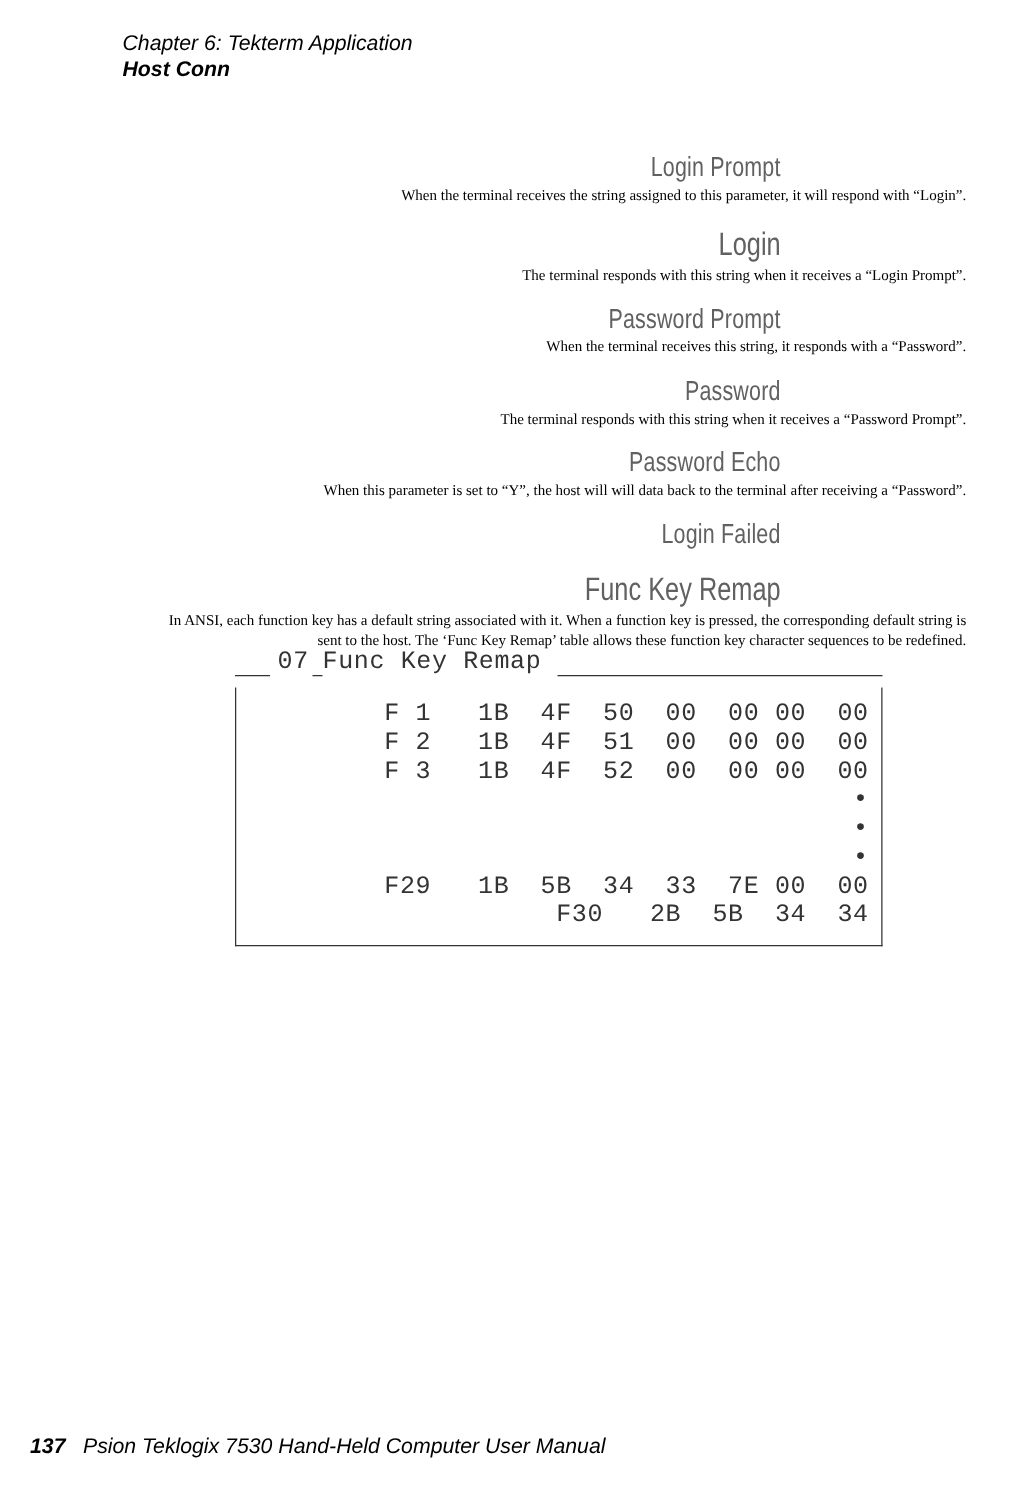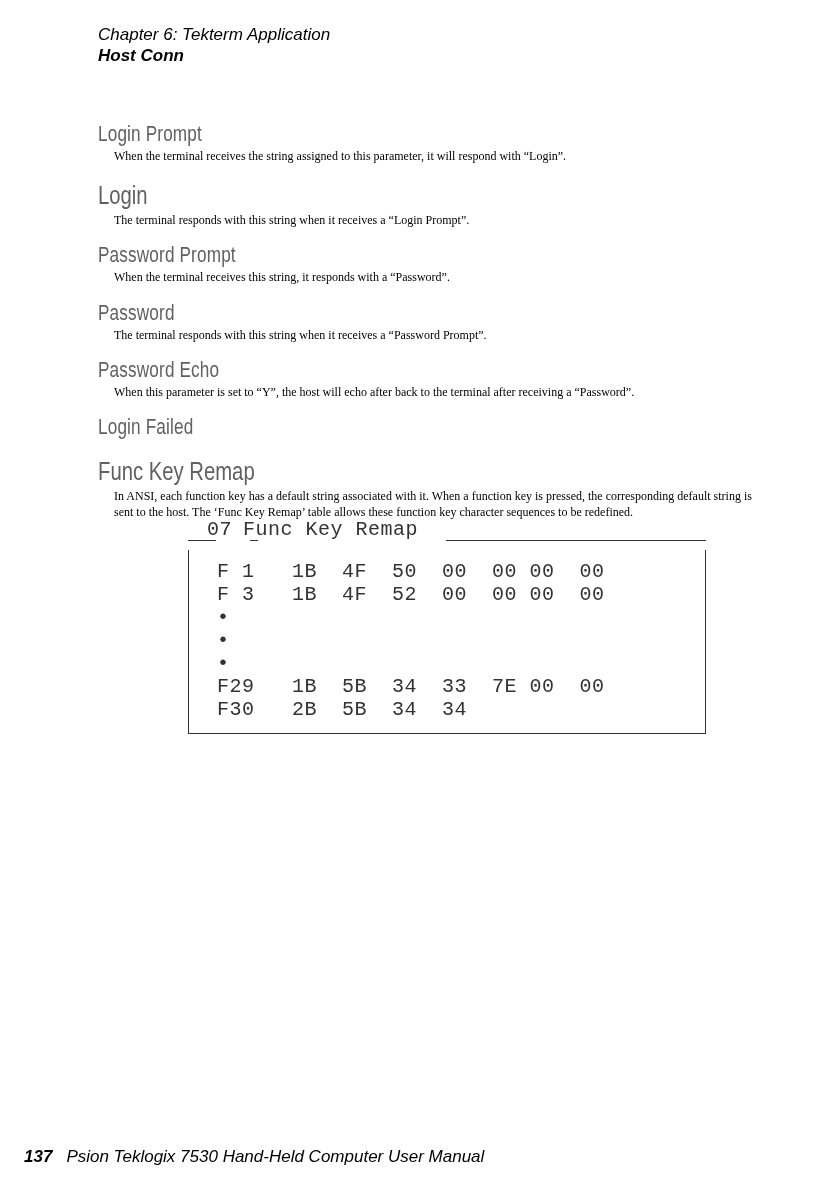--- a/index.html
+++ b/index.html
@@ -25,20 +25,21 @@
     line-height: 1.25;
   }
   .header-title {
     font-weight: normal;
   }
   .header-sub {
     font-weight: bold;
   }
   .content {
     padding-top: 40px;
+    text-align: right;
   }
   .subhead {
     font-family: Arial, Helvetica, sans-serif;
     font-size: 22px;
     color: #616161;
     letter-spacing: 0.2px;
     margin: 14px 0 2px 0;
     transform: scaleX(0.78);
     transform-origin: left center;
   }
@@ -85,21 +86,21 @@
     left: 0;
     width: 100%;
     font-family: "Courier New", Courier, monospace;
     font-size: 20px;
     display: flex;
     align-items: center;
     letter-spacing: 0.5px;
     color: #333;
   }
   .box-07 {
-    margin-left: 17px;
+    margin-left: 32px;
     padding: 0 2px;
   }
   .box-fkr {
     margin-left: 6px;
     padding: 0 3px;
   }
   .mono-row {
     font-family: "Courier New", Courier, monospace;
     font-size: 20px;
     white-space: pre;
@@ -141,41 +142,42 @@
     <div class="sechead">Login</div>
     <div class="body-text">The terminal responds with this string when it receives a “Login Prompt”.</div>
 
     <div class="subhead">Password Prompt</div>
     <div class="body-text">When the terminal receives this string, it responds with a “Password”.</div>
 
     <div class="subhead">Password</div>
     <div class="body-text">The terminal responds with this string when it receives a “Password Prompt”.</div>
 
     <div class="subhead">Password Echo</div>
-    <div class="body-text">When this parameter is set to “Y”, the host will echo after back to the terminal after receiving a “Password”.</div>
+    <div class="body-text">When this parameter is set to “Y”, the host will will data back to the terminal after receiving a “Password”.</div>
 
     <div class="subhead">Login Failed</div>
 
     <div class="sechead">Func Key Remap</div>
     <div class="body-text">In ANSI, each function key has a default string associated with it. When a function key is pressed, the corresponding default string is sent to the host. The ‘Func Key Remap’ table allows these function key character sequences to be redefined.</div>
 
     <div class="code-box">
       <div class="box-top">
         <div class="bt-line" style="width:28px"></div>
         <div class="bt-gap" style="width:34px"></div>
         <div class="bt-line" style="width:8px"></div>
         <div class="bt-gap" style="width:188px"></div>
         <div class="bt-line" style="flex:1"></div>
       </div>
       <div class="box-title-wrap">
         <span class="box-07">07</span>
         <span class="box-fkr">Func Key Remap</span>
       </div>
       <div class="box-frame">
         <div class="mono-row">F 1   1B  4F  50  00  00 00  00</div>
+        <div class="mono-row">F 2   1B  4F  51  00  00 00  00</div>
         <div class="mono-row">F 3   1B  4F  52  00  00 00  00</div>
         <div class="mono-row">•</div>
         <div class="mono-row">•</div>
         <div class="mono-row">•</div>
         <div class="mono-row">F29   1B  5B  34  33  7E 00  00</div>
         <div class="mono-row">F30   2B  5B  34  34</div>
       </div>
     </div>
 
   </div>

